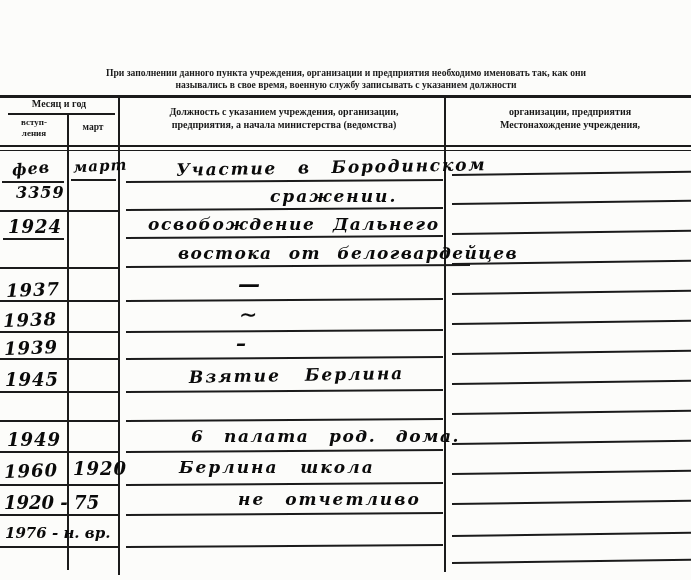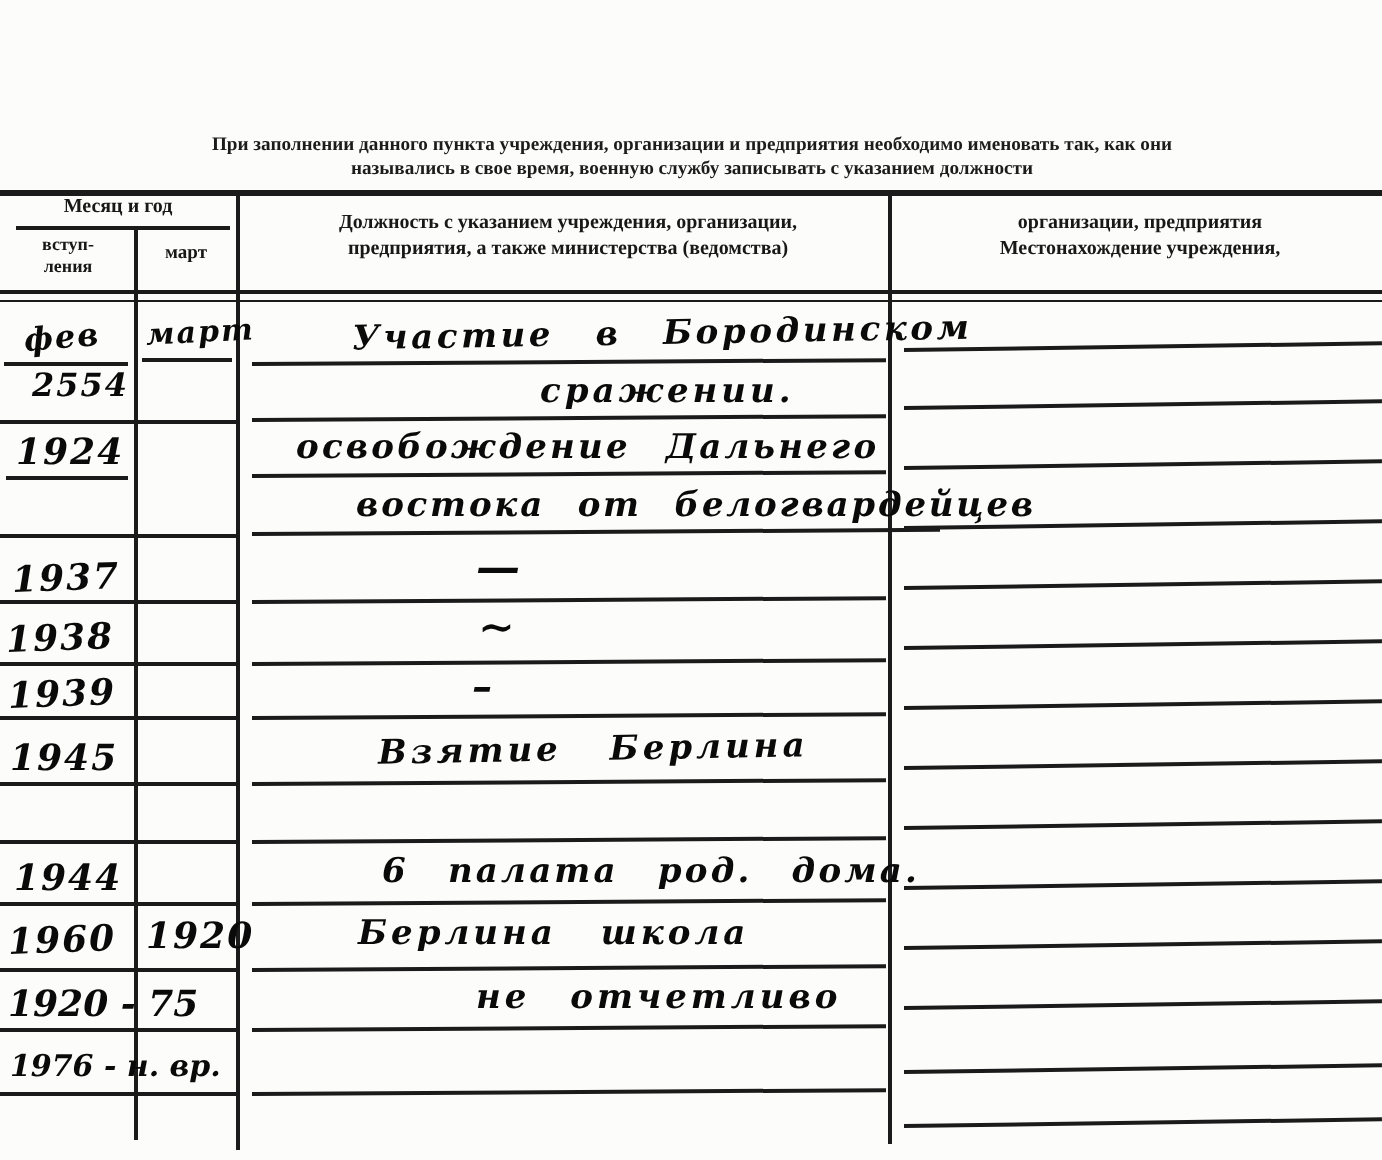--- a/index.html
+++ b/index.html
@@ -41,21 +41,21 @@
   </div>
 
   <div class="hcell h-my">Месяц и год</div>
   <div class="hcell h-start">
     <div>вступ-</div>
     <div>ления</div>
   </div>
   <div class="hcell h-end">март</div>
   <div class="hcell h-pos">
     <div>Должность с указанием учреждения, организации,</div>
-    <div>предприятия, а также министерства (ведомства)</div>
+    <div>предприятия, а начала министерства (ведомства)</div>
   </div>
   <div class="hcell h-loc">
     <div>организации, предприятия</div>
     <div>Местонахождение учреждения,</div>
   </div>
 
   <div class="hl" style="left:0;top:95px;width:691px;height:3px;"></div>
   <div class="hl" style="left:8px;top:113px;width:107px;"></div>
   <div class="hl" style="left:0;top:145px;width:691px;"></div>
   <div class="hl thin" style="left:0;top:150px;width:691px;"></div>
@@ -101,42 +101,42 @@
   <div class="hl tilt4" style="left:452px;top:353px;width:239px;"></div>
   <div class="hl tilt4" style="left:452px;top:383px;width:239px;"></div>
   <div class="hl tilt4" style="left:452px;top:413px;width:239px;"></div>
   <div class="hl tilt4" style="left:452px;top:443px;width:239px;"></div>
   <div class="hl tilt4" style="left:452px;top:473px;width:239px;"></div>
   <div class="hl tilt4" style="left:452px;top:503px;width:239px;"></div>
   <div class="hl tilt4" style="left:452px;top:535px;width:239px;"></div>
   <div class="hl tilt4" style="left:452px;top:562px;width:239px;"></div>
 
   <span class="hw hw-y" style="left:12px;top:159px;transform:rotate(-5deg);font-size:16px;">фев</span>
-  <span class="hw hw-y" style="left:16px;top:183px;font-size:16px;">2554</span>
+  <span class="hw hw-y" style="left:16px;top:183px;font-size:16px;">3359</span>
   <span class="hw hw-y" style="left:73px;top:157px;transform:rotate(-3deg);font-size:15px;">март</span>
   <span class="hw hw-t" style="left:176px;top:157px;word-spacing:13px;letter-spacing:1.8px;transform:rotate(-1deg);">Участие в Бородинском</span>
   <span class="hw hw-t" style="left:270px;top:186px;letter-spacing:2px;">сражении.</span>
 
   <span class="hw hw-y" style="left:8px;top:216px;">1924</span>
   <span class="hw hw-t" style="left:148px;top:214px;word-spacing:10px;letter-spacing:1.6px;">освобождение Дальнего</span>
   <span class="hw hw-t" style="left:178px;top:243px;word-spacing:9px;letter-spacing:1.4px;">востока от белогвардейцев</span>
 
   <span class="hw hw-y" style="left:6px;top:279px;transform:rotate(-2deg);">1937</span>
   <span class="hw hw-t" style="left:238px;top:271px;font-size:22px;">—</span>
 
   <span class="hw hw-y" style="left:3px;top:309px;transform:rotate(-2deg);">1938</span>
   <span class="hw hw-t" style="left:239px;top:301px;font-size:22px;">∼</span>
 
   <span class="hw hw-y" style="left:4px;top:337px;transform:rotate(-2deg);">1939</span>
   <span class="hw hw-t" style="left:236px;top:331px;font-size:20px;">–</span>
 
   <span class="hw hw-y" style="left:5px;top:369px;">1945</span>
   <span class="hw hw-t" style="left:189px;top:365px;word-spacing:16px;letter-spacing:2px;transform:rotate(-1deg);">Взятие Берлина</span>
 
-  <span class="hw hw-y" style="left:7px;top:429px;">1944</span>
+  <span class="hw hw-y" style="left:7px;top:429px;">1949</span>
   <span class="hw hw-t" style="left:162px;top:426px;word-spacing:12px;letter-spacing:1.6px;margin-left:29px;">6 палата род. дома.</span>
 
   <span class="hw hw-y" style="left:4px;top:460px;transform:rotate(-2deg);">1960</span>
   <span class="hw hw-y" style="left:73px;top:458px;">1920</span>
   <span class="hw hw-t" style="left:179px;top:457px;word-spacing:14px;letter-spacing:2px;">Берлина школа</span>
 
   <span class="hw hw-y" style="left:4px;top:492px;letter-spacing:0;">1920 - 75</span>
   <span class="hw hw-t" style="left:206px;top:489px;word-spacing:12px;letter-spacing:2px;margin-left:32px;">не отчетливо</span>
 
   <span class="hw hw-y" style="left:5px;top:524px;font-size:15px;letter-spacing:0;">1976 - н. вр.</span>

